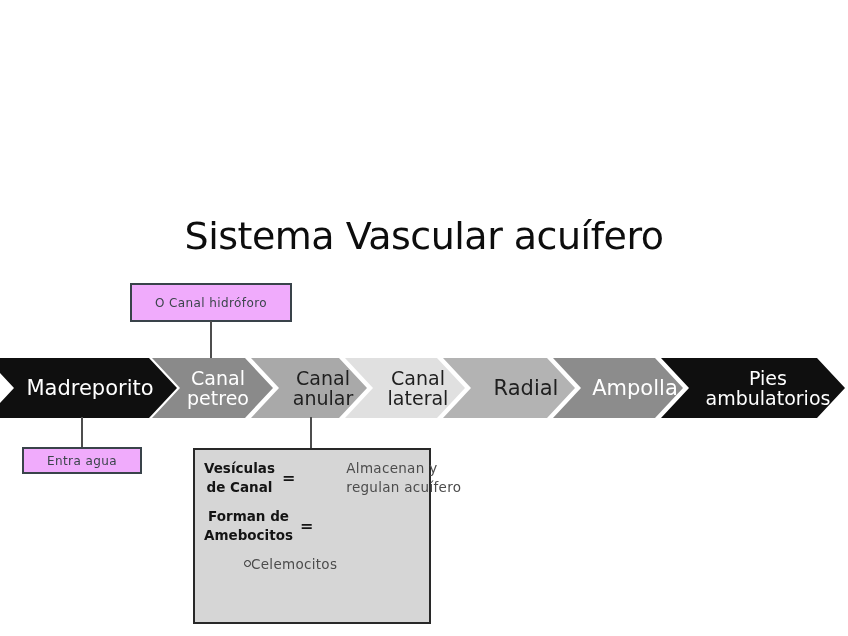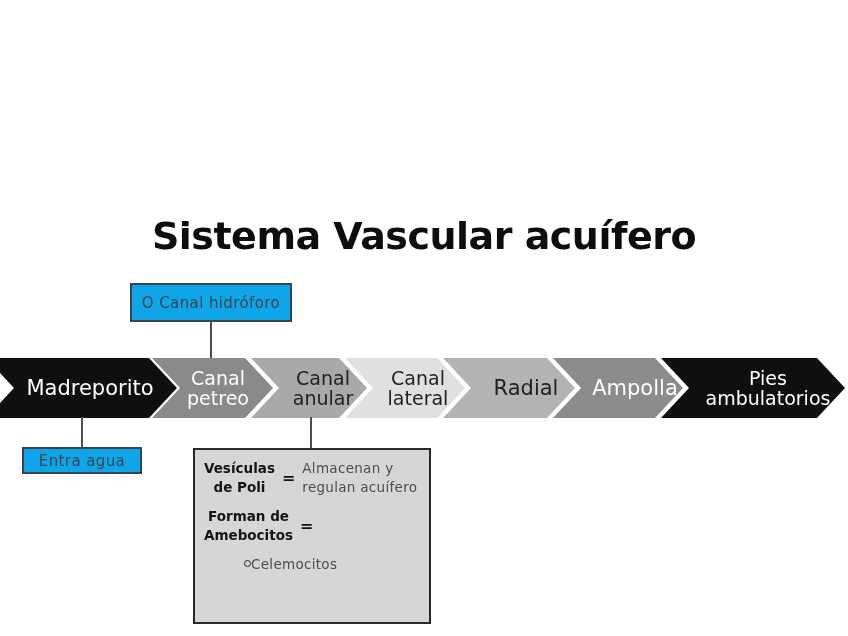--- a/index.html
+++ b/index.html
@@ -2,44 +2,44 @@
 <html><head>
 <meta charset="utf-8">
 <style>
   html,body { margin:0; padding:0; background:#ffffff; }
   .canvas {
     position:relative; width:848px; height:636px; background:#ffffff;
     font-family:"DejaVu Sans","Liberation Sans",sans-serif; overflow:hidden;
   }
   .title {
     position:absolute; top:214px; left:0; width:100%; text-align:center;
-    font-size:38px; font-weight:bold; letter-spacing:-0.5px; color:#0d0d0d;
+    font-size:38px; font-weight:normal; letter-spacing:-0.5px; color:#0d0d0d;
   }
   .callout {
-    position:absolute; background:#0ea5e9; border:2px solid #39434a;
+    position:absolute; background:#f0abfc; border:2px solid #39434a;
     display:flex; align-items:center; justify-content:center;
-    font-size:15px; color:#3b454b; letter-spacing:0.4px; box-sizing:border-box;
+    font-size:12px; color:#3b454b; letter-spacing:0.4px; box-sizing:border-box;
   }
   .callout.hidroforo { left:130px; top:283px; width:162px; height:39px; }
   .callout.entra     { left:22px;  top:447px; width:120px; height:27px; }
   .connector { position:absolute; width:2px; background:#4d4d4d; }
   .conn-hidroforo { left:210px; top:321px; height:37px; }
   .conn-entra     { left:81px;  top:417px; height:30px; }
   .conn-details   { left:310px; top:417px; height:31px; }
   .band { position:absolute; left:0; top:358px; }
   .band text { font-family:"DejaVu Sans","Liberation Sans",sans-serif; }
   .details-box {
     position:absolute; left:193px; top:448px; width:238px; height:176px;
     box-sizing:border-box; background:#d6d6d6; border:2px solid #282828;
     padding:9px 6px 6px 9px; color:#141414;
   }
   .entry { display:flex; gap:7px; margin-bottom:11px; font-size:13.5px; }
   .term  { font-weight:bold; color:#141414; text-align:center; line-height:1.38; white-space:nowrap; }
   .eq    { font-weight:bold; font-size:16px; color:#141414; align-self:center; }
-  .desc  { color:#4c4c4c; line-height:1.38; white-space:nowrap; letter-spacing:0.3px; }
+  .desc  { color:#4c4c4c; line-height:1.38; white-space:nowrap; letter-spacing:0.3px;margin-left:44px; }
   .bullet-row { display:flex; align-items:center; margin:0 0 23px 40px;
                 color:#4c4c4c; font-size:13.5px; letter-spacing:0.3px; }
   .bullet-dot { width:5px; height:5px; border:1.5px solid #222; border-radius:50%; flex:0 0 auto; }
 </style>
 </head>
 <body>
 
 <div class="canvas">
 
   <div class="title">Sistema Vascular acuífero</div>
@@ -69,21 +69,21 @@
   <div class="connector conn-entra"></div>
   <div class="callout entra">
     <span>Entra agua</span>
   </div>
 
   <div class="connector conn-details"></div>
   <div class="details-box" id="details-box">
       <div class="entry">
         <div class="term">
           <div>Vesículas</div>
-          <div>de Poli</div>
+          <div>de Canal</div>
         </div>
         <div class="eq">=</div>
         <div class="desc">
           <div>Almacenan y</div>
           <div>regulan acuífero</div>
         </div>
       </div>
       <div class="entry">
         <div class="term">
           <div>Forman de</div>

